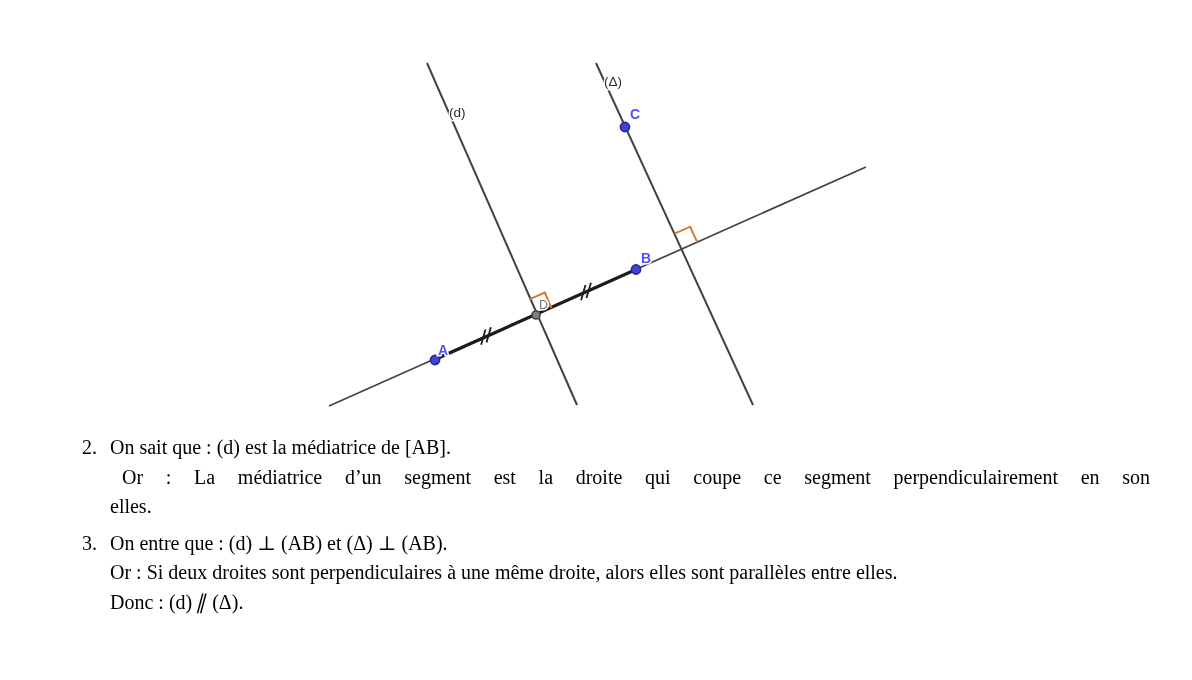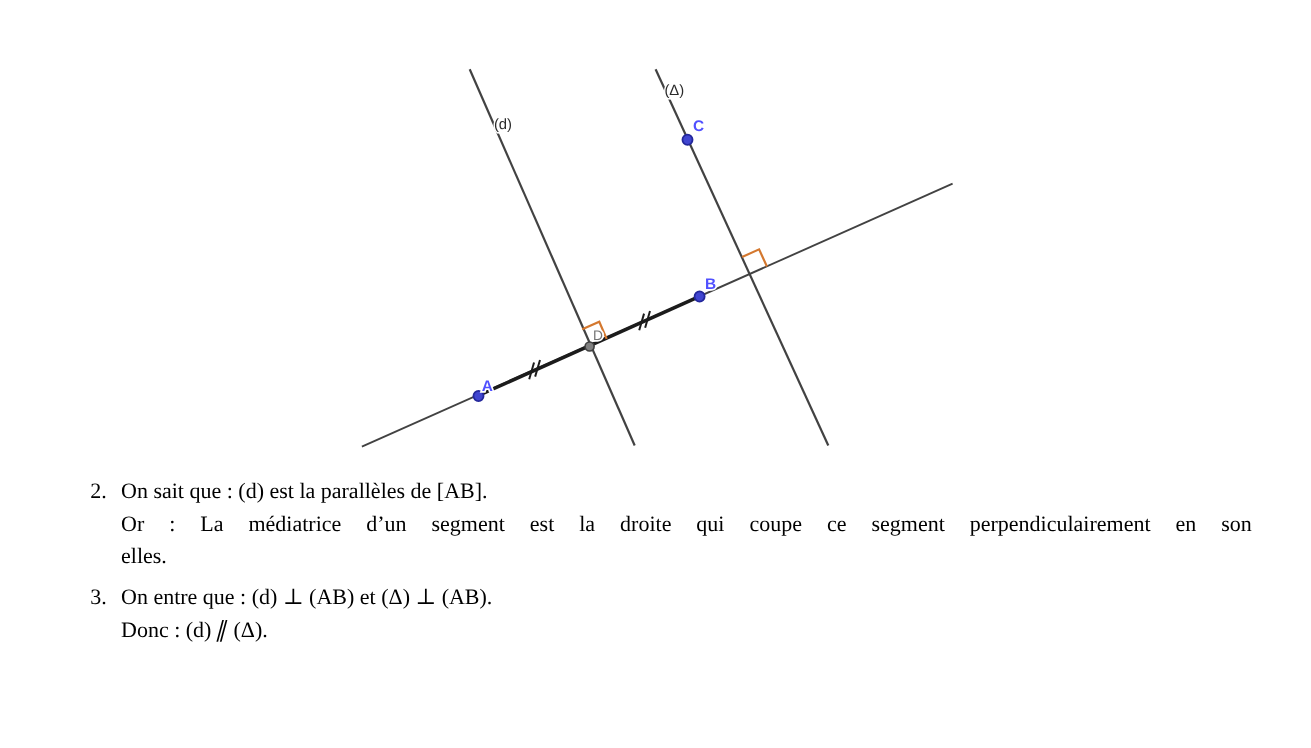--- a/index.html
+++ b/index.html
@@ -39,20 +39,21 @@
   }
   .proof-item { position: relative; padding-left: 28px; }
   .proof-item + .proof-item { margin-top: 7px; }
   .item-number { position: absolute; left: 0; top: 0; }
   .proof-line { white-space: nowrap; }
   .proof-line.stretch {
     white-space: nowrap;
     text-align: justify;
     text-align-last: justify;
     width: 100%;
+    margin-left: 12px;
   }
   .sslash {
     display: inline-block;
     transform: skewX(-15deg);
     font-family: "DejaVu Sans", sans-serif;
   }
 </style>
 </head>
 <body>
 
@@ -95,25 +96,26 @@
 
       <text x="449" y="117" class="line-label" fill="#2b2b2b">(d)</text>
       <text x="604" y="86" class="line-label" fill="#2b2b2b">(Δ)</text>
     </svg>
   </div>
 
   <div class="solution">
 
     <div class="proof-item">
       <span class="item-number">2.</span>
-      <div class="proof-line">On sait que : (d) est la parallèles de [AB].</div>
+      <div class="proof-line">On sait que : (d) est la médiatrice de [AB].</div>
       <div class="proof-line stretch">Or : La médiatrice d’un segment est la droite qui coupe ce segment perpendiculairement en son</div>
       <div class="proof-line">elles.</div>
     </div>
 
     <div class="proof-item">
       <span class="item-number">3.</span>
       <div class="proof-line">On entre que : (d) ⊥ (AB) et (Δ) ⊥ (AB).</div>
+      <div class="proof-line">Or : Si deux droites sont perpendiculaires à une même droite, alors elles sont parallèles entre elles.</div>
       <div class="proof-line"><span>Donc : (d) </span><span class="sslash">∥</span><span> (Δ).</span></div>
     </div>
 
   </div>
 </div>
 
 </body></html>

